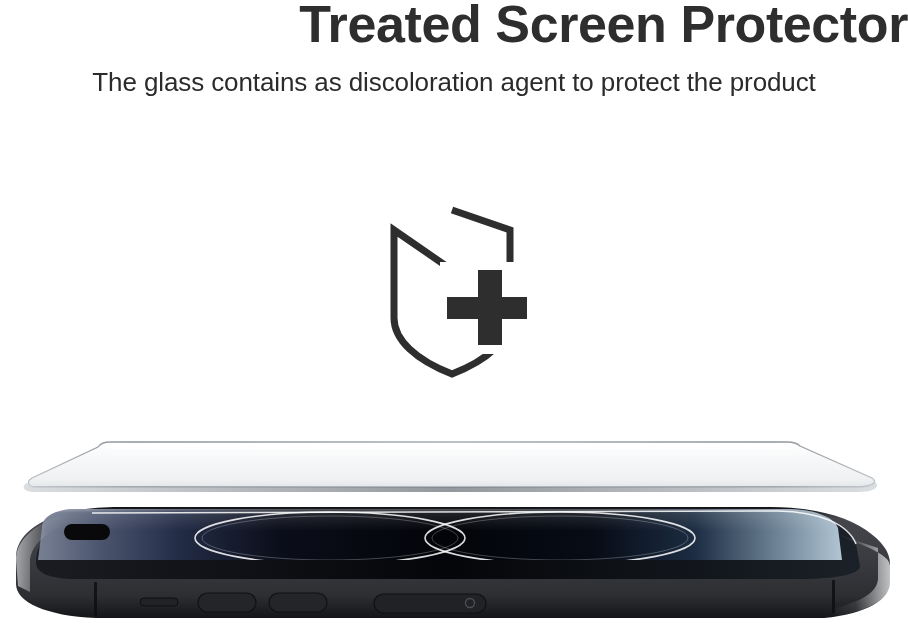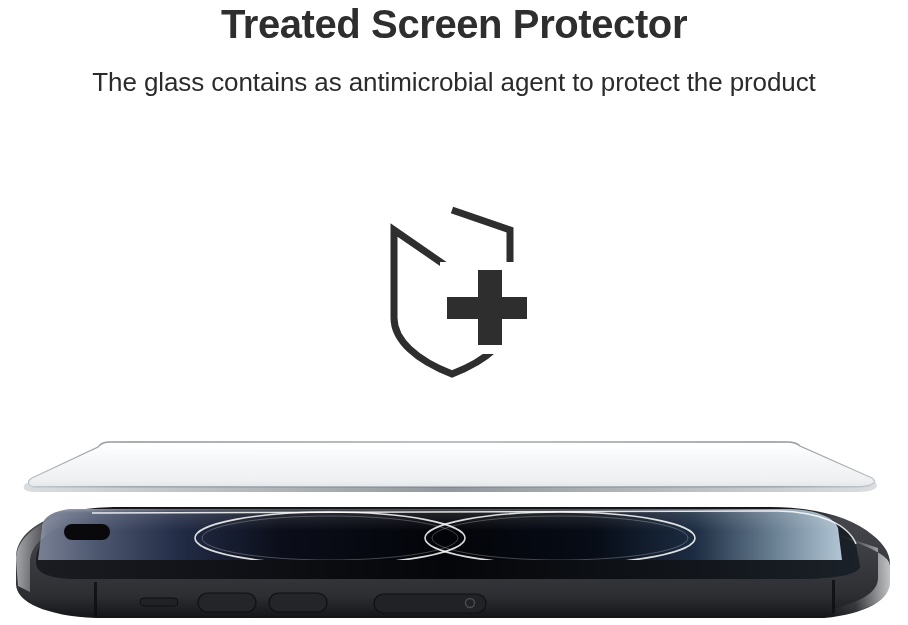--- a/index.html
+++ b/index.html
@@ -17,22 +17,22 @@
     background: #ffffff;
     overflow: hidden;
   }
 
   
   #headline {
     position: absolute;
     top: 2px;
     left: 0;
     width: 908px;
-    text-align: center;
-    font-size: 40px;
+    text-align: right;
+    font-size: 52px;
     font-weight: bold;
     letter-spacing: -0.4px;
     color: #2e2e2e;
     line-height: 44px;
     white-space: nowrap;
   }
   #subcopy {
     position: absolute;
     top: 62px;
     left: 0;
@@ -73,21 +73,21 @@
   }
 </style>
 </head>
 <body>
 
 <div id="page">
 
   <div id="headline">Treated Screen Protector</div>
 
   <div id="subcopy">
-    <span class="subline">The glass contains as antimicrobial agent to protect the product</span>
+    <span class="subline">The glass contains as discoloration agent to protect the product</span>
   </div>
 
   <div id="shield-icon">
     <svg width="160" height="185" viewBox="0 0 160 185" xmlns="http://www.w3.org/2000/svg">
 
       <path d="M 72 10
                L 130 30
                L 130 75
                M 130 110
                L 130 118

